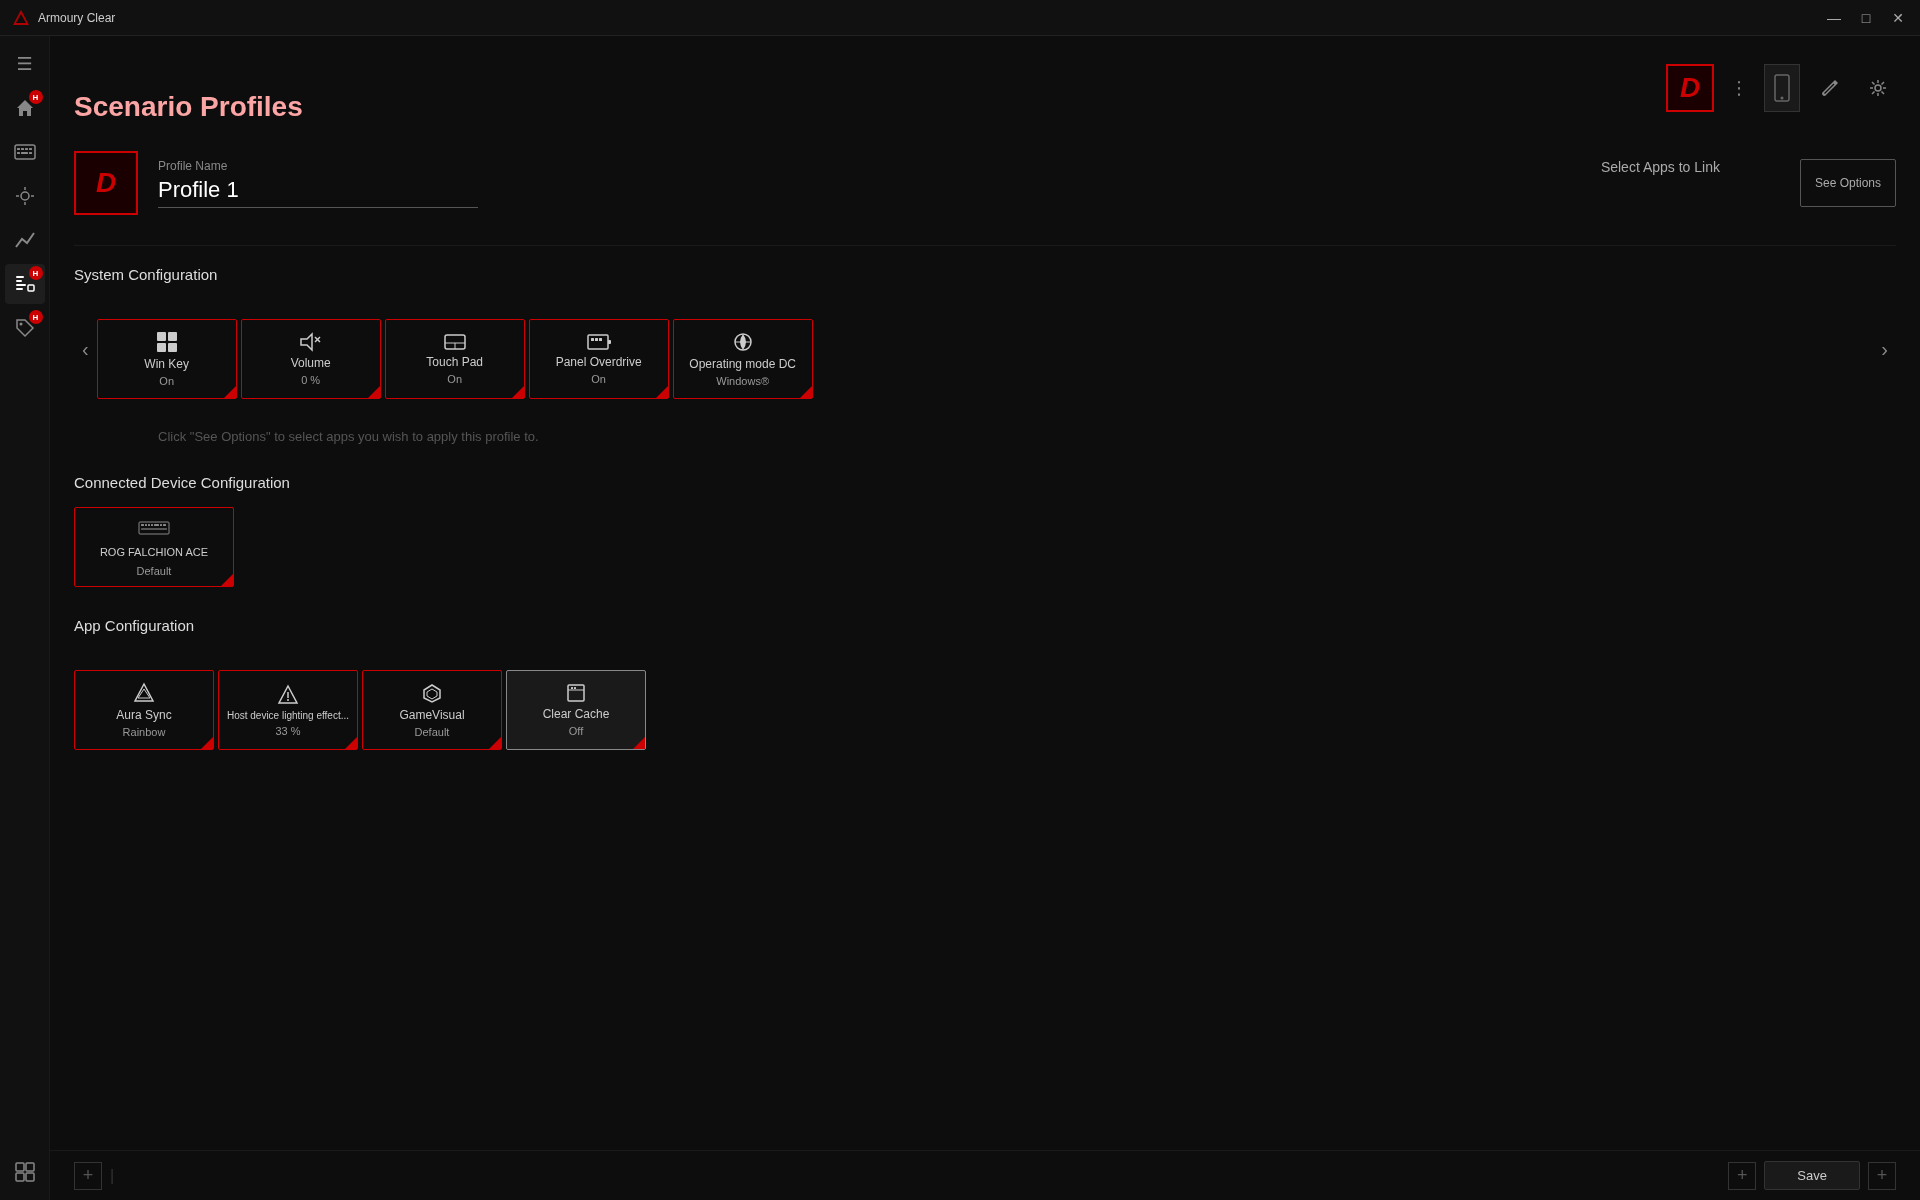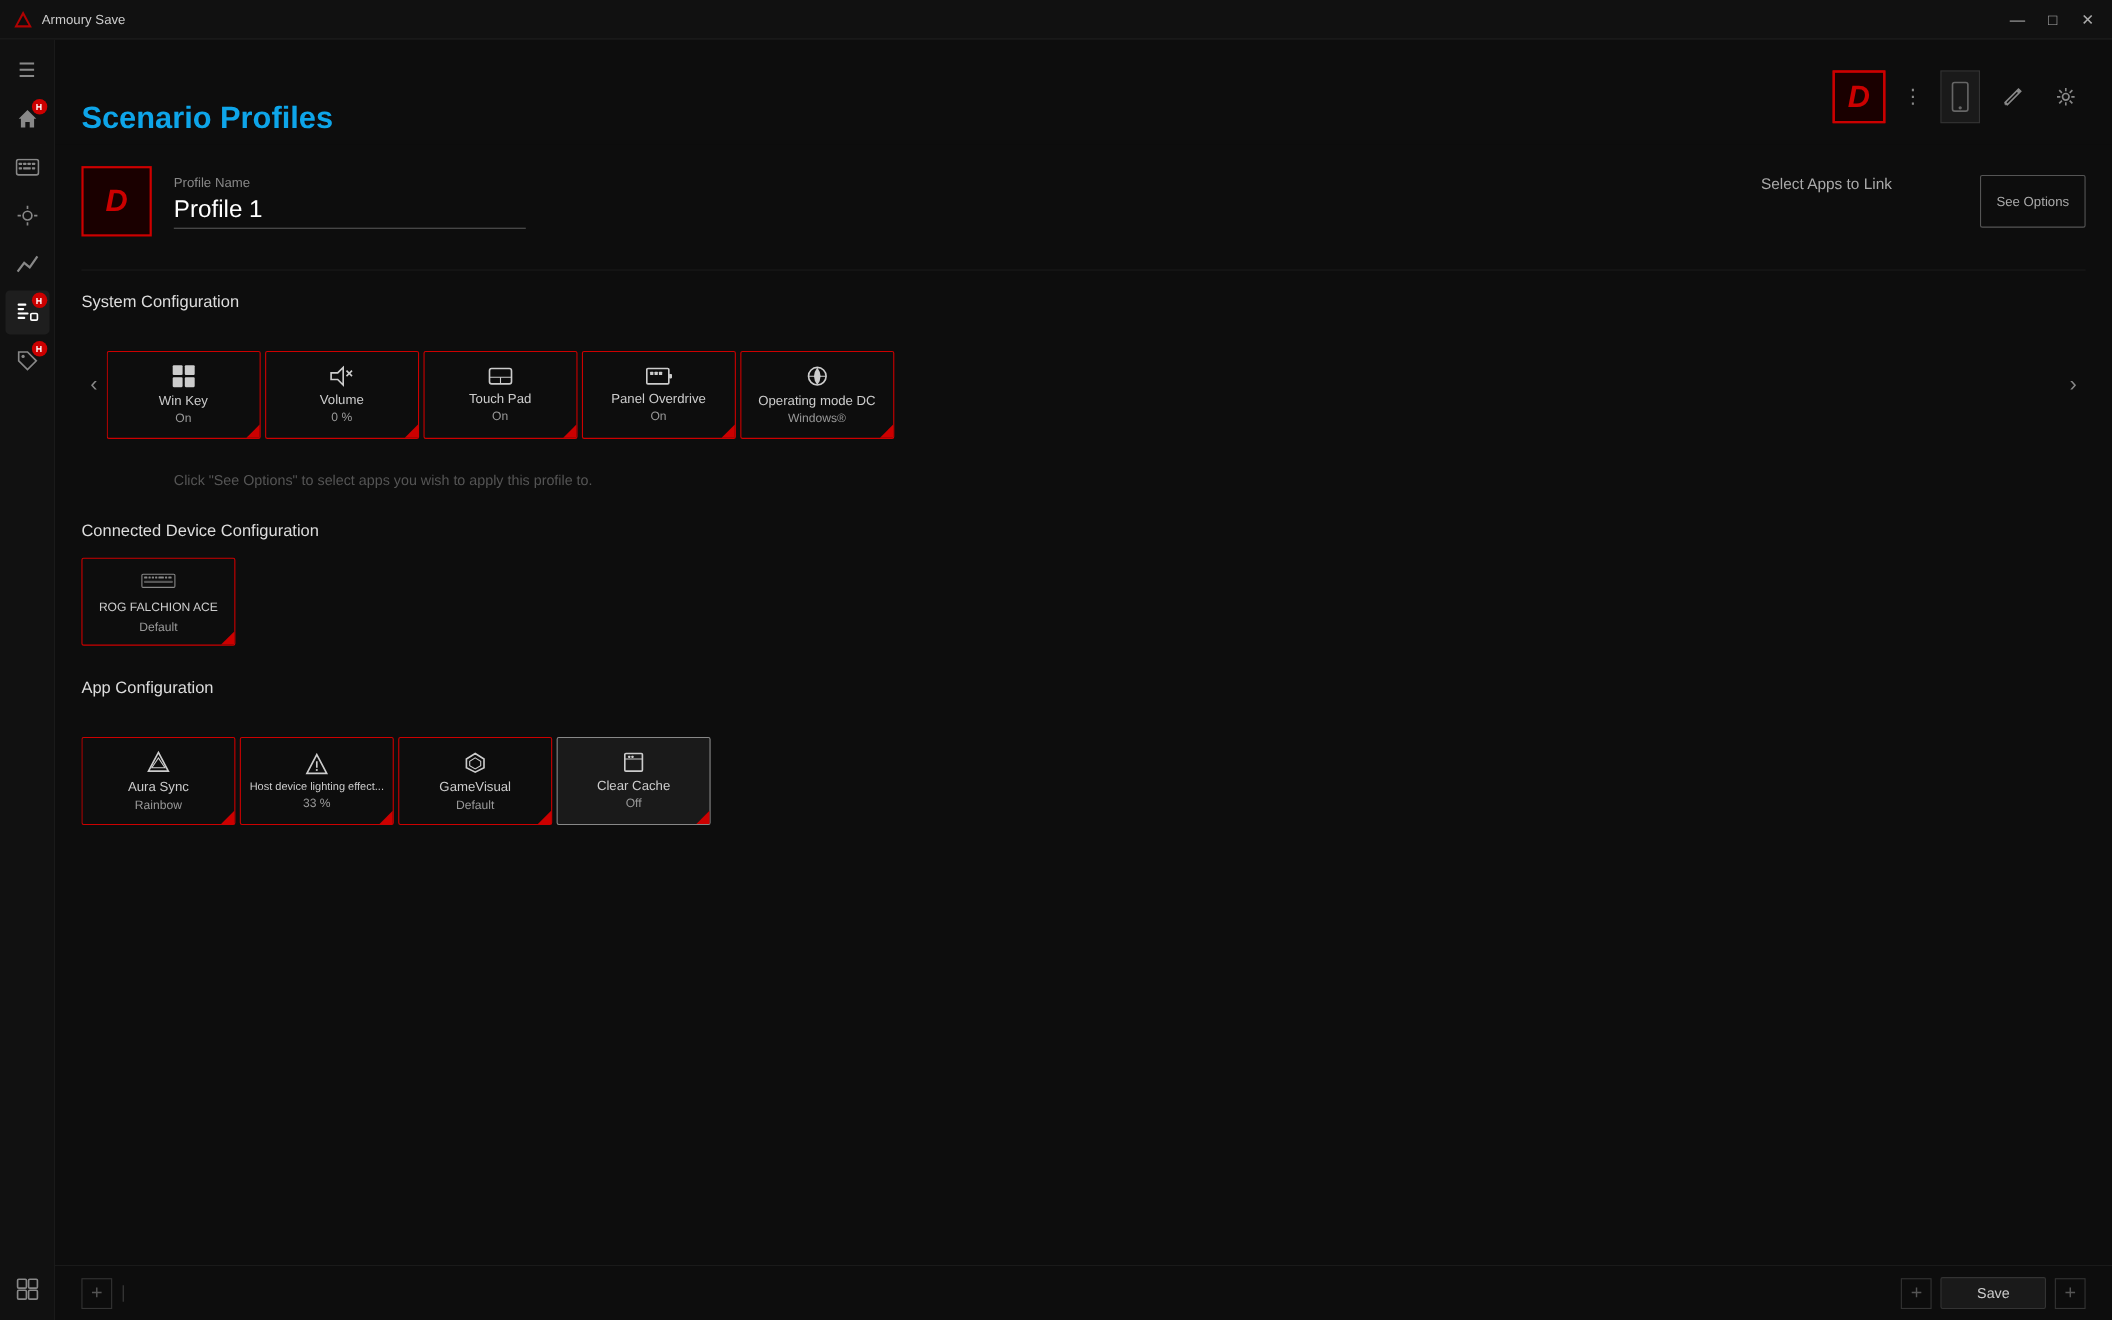--- a/index.html
+++ b/index.html
@@ -108,21 +108,21 @@
     .topbar {
       display: flex;
       align-items: center;
       justify-content: space-between;
       padding: 16px 24px 8px 24px;
       background: #0d0d0d;
     }
     .page-title {
       font-size: 28px;
       font-weight: 600;
-      color: #0ea5e9;
+      color: #fca5a5;
       margin-top: 39px;
     }
     .topbar-right {
       display: flex;
       align-items: center;
       gap: 12px;
     }
     .profile-badge {
       width: 48px;
       height: 48px;
@@ -308,21 +308,21 @@
       border: none;
       color: #888;
       font-size: 20px;
       cursor: pointer;
       padding: 0 8px;
       flex-shrink: 0;
     }
 
     
     .device-card {
-      width: 140px;
+      width: 160px;
       height: 80px;
       background: #0d0d0d;
       border: 1px solid #c00;
       border-radius: 2px;
       display: flex;
       flex-direction: column;
       align-items: center;
       justify-content: center;
       gap: 6px;
       cursor: pointer;
@@ -402,21 +402,21 @@
   </style>
 </head>
 <body>
 
 <div class="titlebar">
   <div class="titlebar-left">
     <svg width="18" height="18" viewBox="0 0 18 18">
       <polygon points="9,1 17,16 1,16" fill="#c00" opacity="0.85"></polygon>
       <polygon points="9,5 14,14 4,14" fill="#0d0d0d"></polygon>
     </svg>
-    <span class="titlebar-title">Armoury Save</span>
+    <span class="titlebar-title">Armoury Clear</span>
   </div>
   <div class="titlebar-controls">
     <button class="titlebar-btn">—</button>
     <button class="titlebar-btn">□</button>
     <button class="titlebar-btn close">✕</button>
   </div>
 </div>
 
 <div class="app-body">
 

